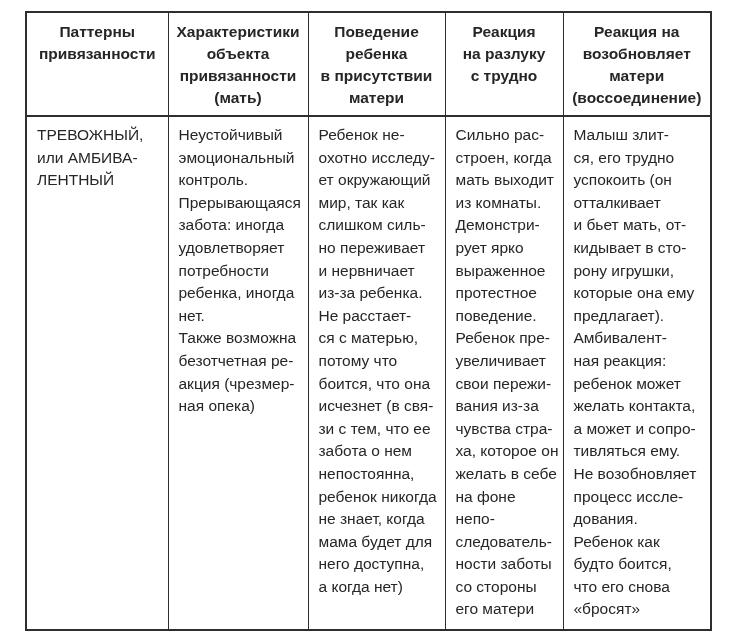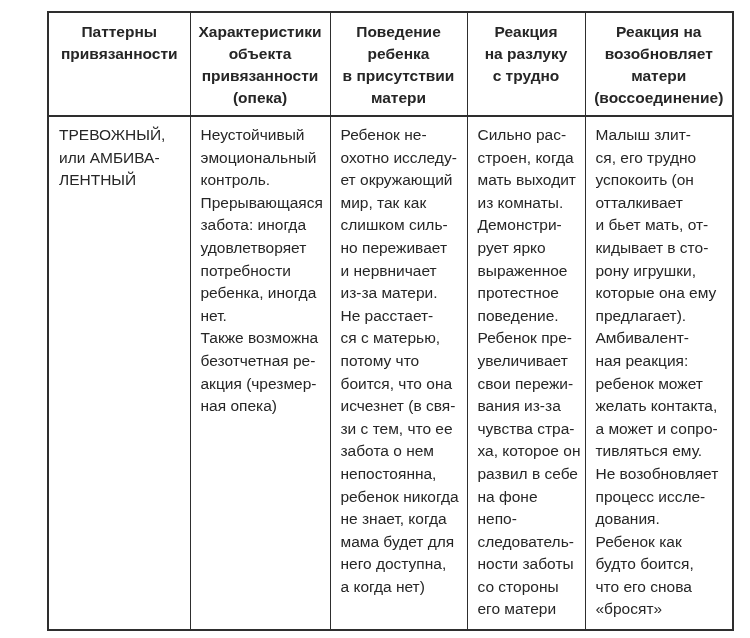--- a/index.html
+++ b/index.html
@@ -8,21 +8,21 @@
     background: #ffffff;
   }
   body {
     width: 750px;
     height: 638px;
     font-family: "Liberation Sans", "DejaVu Sans", sans-serif;
     color: #262626;
     -webkit-font-smoothing: antialiased;
   }
   .table-wrap {
-    padding: 11px 0 0 47px;
+    padding: 11px 0 0 25px;
   }
   table.attachment-table {
     border-collapse: collapse;
     table-layout: fixed;
     border: 2.5px solid #2e2e2e;
   }
   col.c1 { width: 142px; }
   col.c2 { width: 140px; }
   col.c3 { width: 137px; }
   col.c4 { width: 118px; }
@@ -62,21 +62,21 @@
         <col class="c4">
         <col class="c5">
     </colgroup>
     <thead>
       <tr>
         <th>Паттерны
 привязанности</th>
         <th>Характеристики
 объекта
 привязанности
-(опека)</th>
+(мать)</th>
         <th>Поведение
 ребенка
 в присутствии
 матери</th>
         <th>Реакция
 на разлуку
 с трудно</th>
         <th>Реакция на
 возобновляет
 матери
@@ -101,21 +101,21 @@
 безотчетная ре-
 акция (чрезмер-
 ная опека)</td>
         <td>Ребенок не-
 охотно исследу-
 ет окружающий
 мир, так как
 слишком силь-
 но переживает
 и нервничает
-из-за матери.
+из-за ребенка.
 Не расстает-
 ся с матерью,
 потому что
 боится, что она
 исчезнет (в свя-
 зи с тем, что ее
 забота о нем
 непостоянна,
 ребенок никогда
 не знает, когда
@@ -130,21 +130,21 @@
 рует ярко
 выраженное
 протестное
 поведение.
 Ребенок пре-
 увеличивает
 свои пережи-
 вания из-за
 чувства стра-
 ха, которое он
-развил в себе
+желать в себе
 на фоне непо-
 следователь-
 ности заботы
 со стороны
 его матери</td>
         <td>Малыш злит-
 ся, его трудно
 успокоить (он
 отталкивает
 и бьет мать, от-

